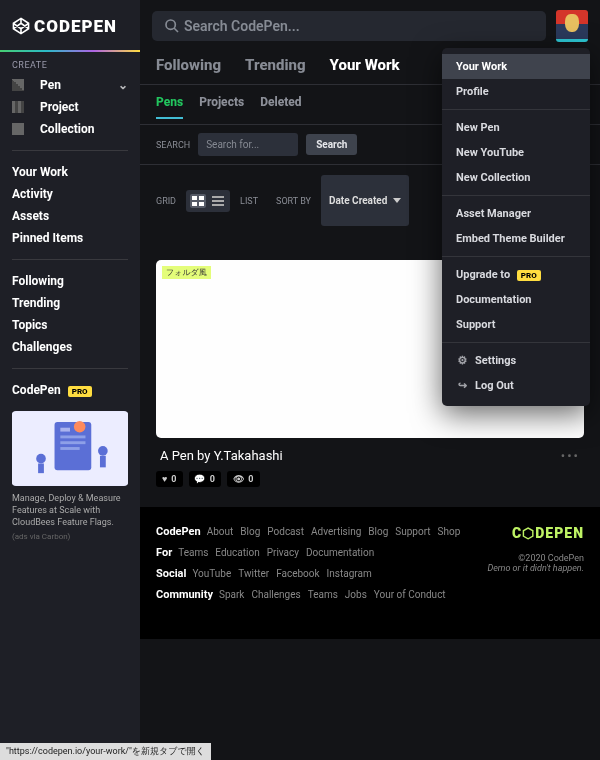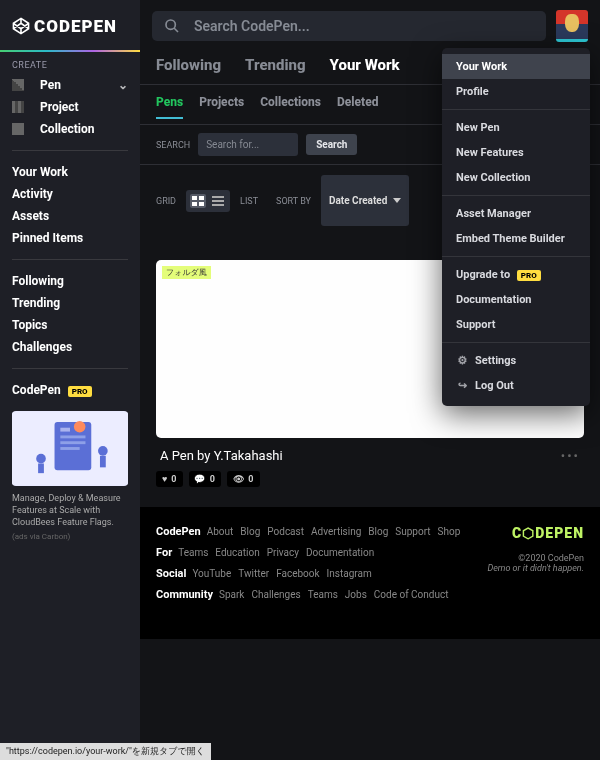--- a/index.html
+++ b/index.html
@@ -21,21 +21,21 @@
 .ad-text{font-size:9px;color:#aaa;padding:0 12px;line-height:1.35}
 .ad-via{font-size:8px;color:#666;padding:4px 12px}
 .sq{width:12px;height:12px;display:inline-block}
 .sq-pen{background:linear-gradient(45deg,#444 50%,#666 50%)}
 .sq-proj{background:repeating-linear-gradient(90deg,#666 0 3px,#444 3px 6px)}
 .sq-coll{background:#666}
 
 
 .main{flex:1;display:flex;flex-direction:column;min-width:0}
 .topbar{display:flex;align-items:center;gap:10px;padding:10px 12px}
-.search{flex:1;background:#252830;border-radius:5px;display:flex;align-items:center;padding:7px 12px;gap:14px}
+.search{flex:1;background:#252830;border-radius:5px;display:flex;align-items:center;padding:7px 12px;gap:4px}
 .search input{background:none;border:0;outline:0;color:#aaa;font-size:14px;font-weight:600;flex:1}
 .search input::placeholder{color:#868b94}
 .avatar{width:32px;height:32px;border-radius:3px;cursor:pointer;background:linear-gradient(180deg,#d4352a 48%,#2b3a5c 48%);position:relative;border-bottom:3px solid #2dc7d4}
 .avatar::after{content:"";position:absolute;left:9px;top:4px;width:14px;height:18px;background:#e8c060;border-radius:40% 40% 45% 45%}
 .tabs{display:flex;gap:24px;padding:4px 16px 10px;font-size:15px;font-weight:800;color:#878b94}
 .tabs .active{color:#fff}
 .subtabs{display:flex;gap:16px;padding:2px 16px 6px;border-top:1px solid #2e2f35;border-bottom:1px solid #2e2f35;font-size:12px;font-weight:800;color:#8c8f98}
 .subtabs span{padding:8px 0;cursor:pointer}
 .subtabs .active{color:#22c55e;border-bottom:2px solid #42bdd4;margin-bottom:-1px}
 .filterbar{display:flex;align-items:center;gap:8px;padding:8px 16px;border-bottom:1px solid #2e2f35;font-size:9px;color:#8a8d95}
@@ -159,21 +159,20 @@
     </div>
 
     <div class="tabs" id="tabs">
         <span>Following</span>
         <span>Trending</span>
         <span class="active">Your Work</span>
       </div>
     <div class="subtabs" id="subtabs">
         <span class="active">Pens</span>
         <span>Projects</span>
-        <span>Collections</span>
         <span>Deleted</span>
       </div>
 
     <div class="filterbar">
       <span>SEARCH</span>
       <input class="fin" placeholder="Search for..." style="">
       <button class="btn">Search</button>
       <span style="margin-left:auto">VIEW</span>
     </div>
 
@@ -232,40 +231,40 @@
             <span>0</span>
           </div>
       </div>
     </div>
 
     <div class="footer">
       <div class="flinks" id="flinks">
           <div class="frow"><b>CodePen</b><span>About</span><span>Blog</span><span>Podcast</span><span>Advertising</span><span>Blog</span><span>Support</span><span>Shop</span></div>
           <div class="frow"><b>For</b><span>Teams</span><span>Education</span><span>Privacy</span><span>Documentation</span></div>
           <div class="frow"><b>Social</b><span>YouTube</span><span>Twitter</span><span>Facebook</span><span>Instagram</span></div>
-          <div class="frow"><b>Community</b><span>Spark</span><span>Challenges</span><span>Teams</span><span>Jobs</span><span>Code of Conduct</span></div>
+          <div class="frow"><b>Community</b><span>Spark</span><span>Challenges</span><span>Teams</span><span>Jobs</span><span>Your of Conduct</span></div>
         </div>
       <div class="fright">
         <div class="flogo">C⬡DEPEN</div>
         <div class="sm">©2020 CodePen</div>
         <div class="sm2">Demo or it didn't happen.</div>
       </div>
     </div>
   </div>
 </div>
 
 <div class="dropdown">
   <div id="dd-g1">
       <div class="dd-item active">Your Work</div>
       <div class="dd-item">Profile</div>
     </div>
     <div class="dd-sep"></div>
   <div id="dd-g2">
       <div class="dd-item">New Pen</div>
-      <div class="dd-item">New Features</div>
+      <div class="dd-item">New YouTube</div>
       <div class="dd-item">New Collection</div>
     </div>
     <div class="dd-sep"></div>
   <div id="dd-g3">
       <div class="dd-item">Asset Manager</div>
       <div class="dd-item">Embed Theme Builder</div>
     </div>
     <div class="dd-sep"></div>
   <div id="dd-g4">
       <div class="dd-item">Upgrade to <span class="pro-badge">PRO</span></div>

